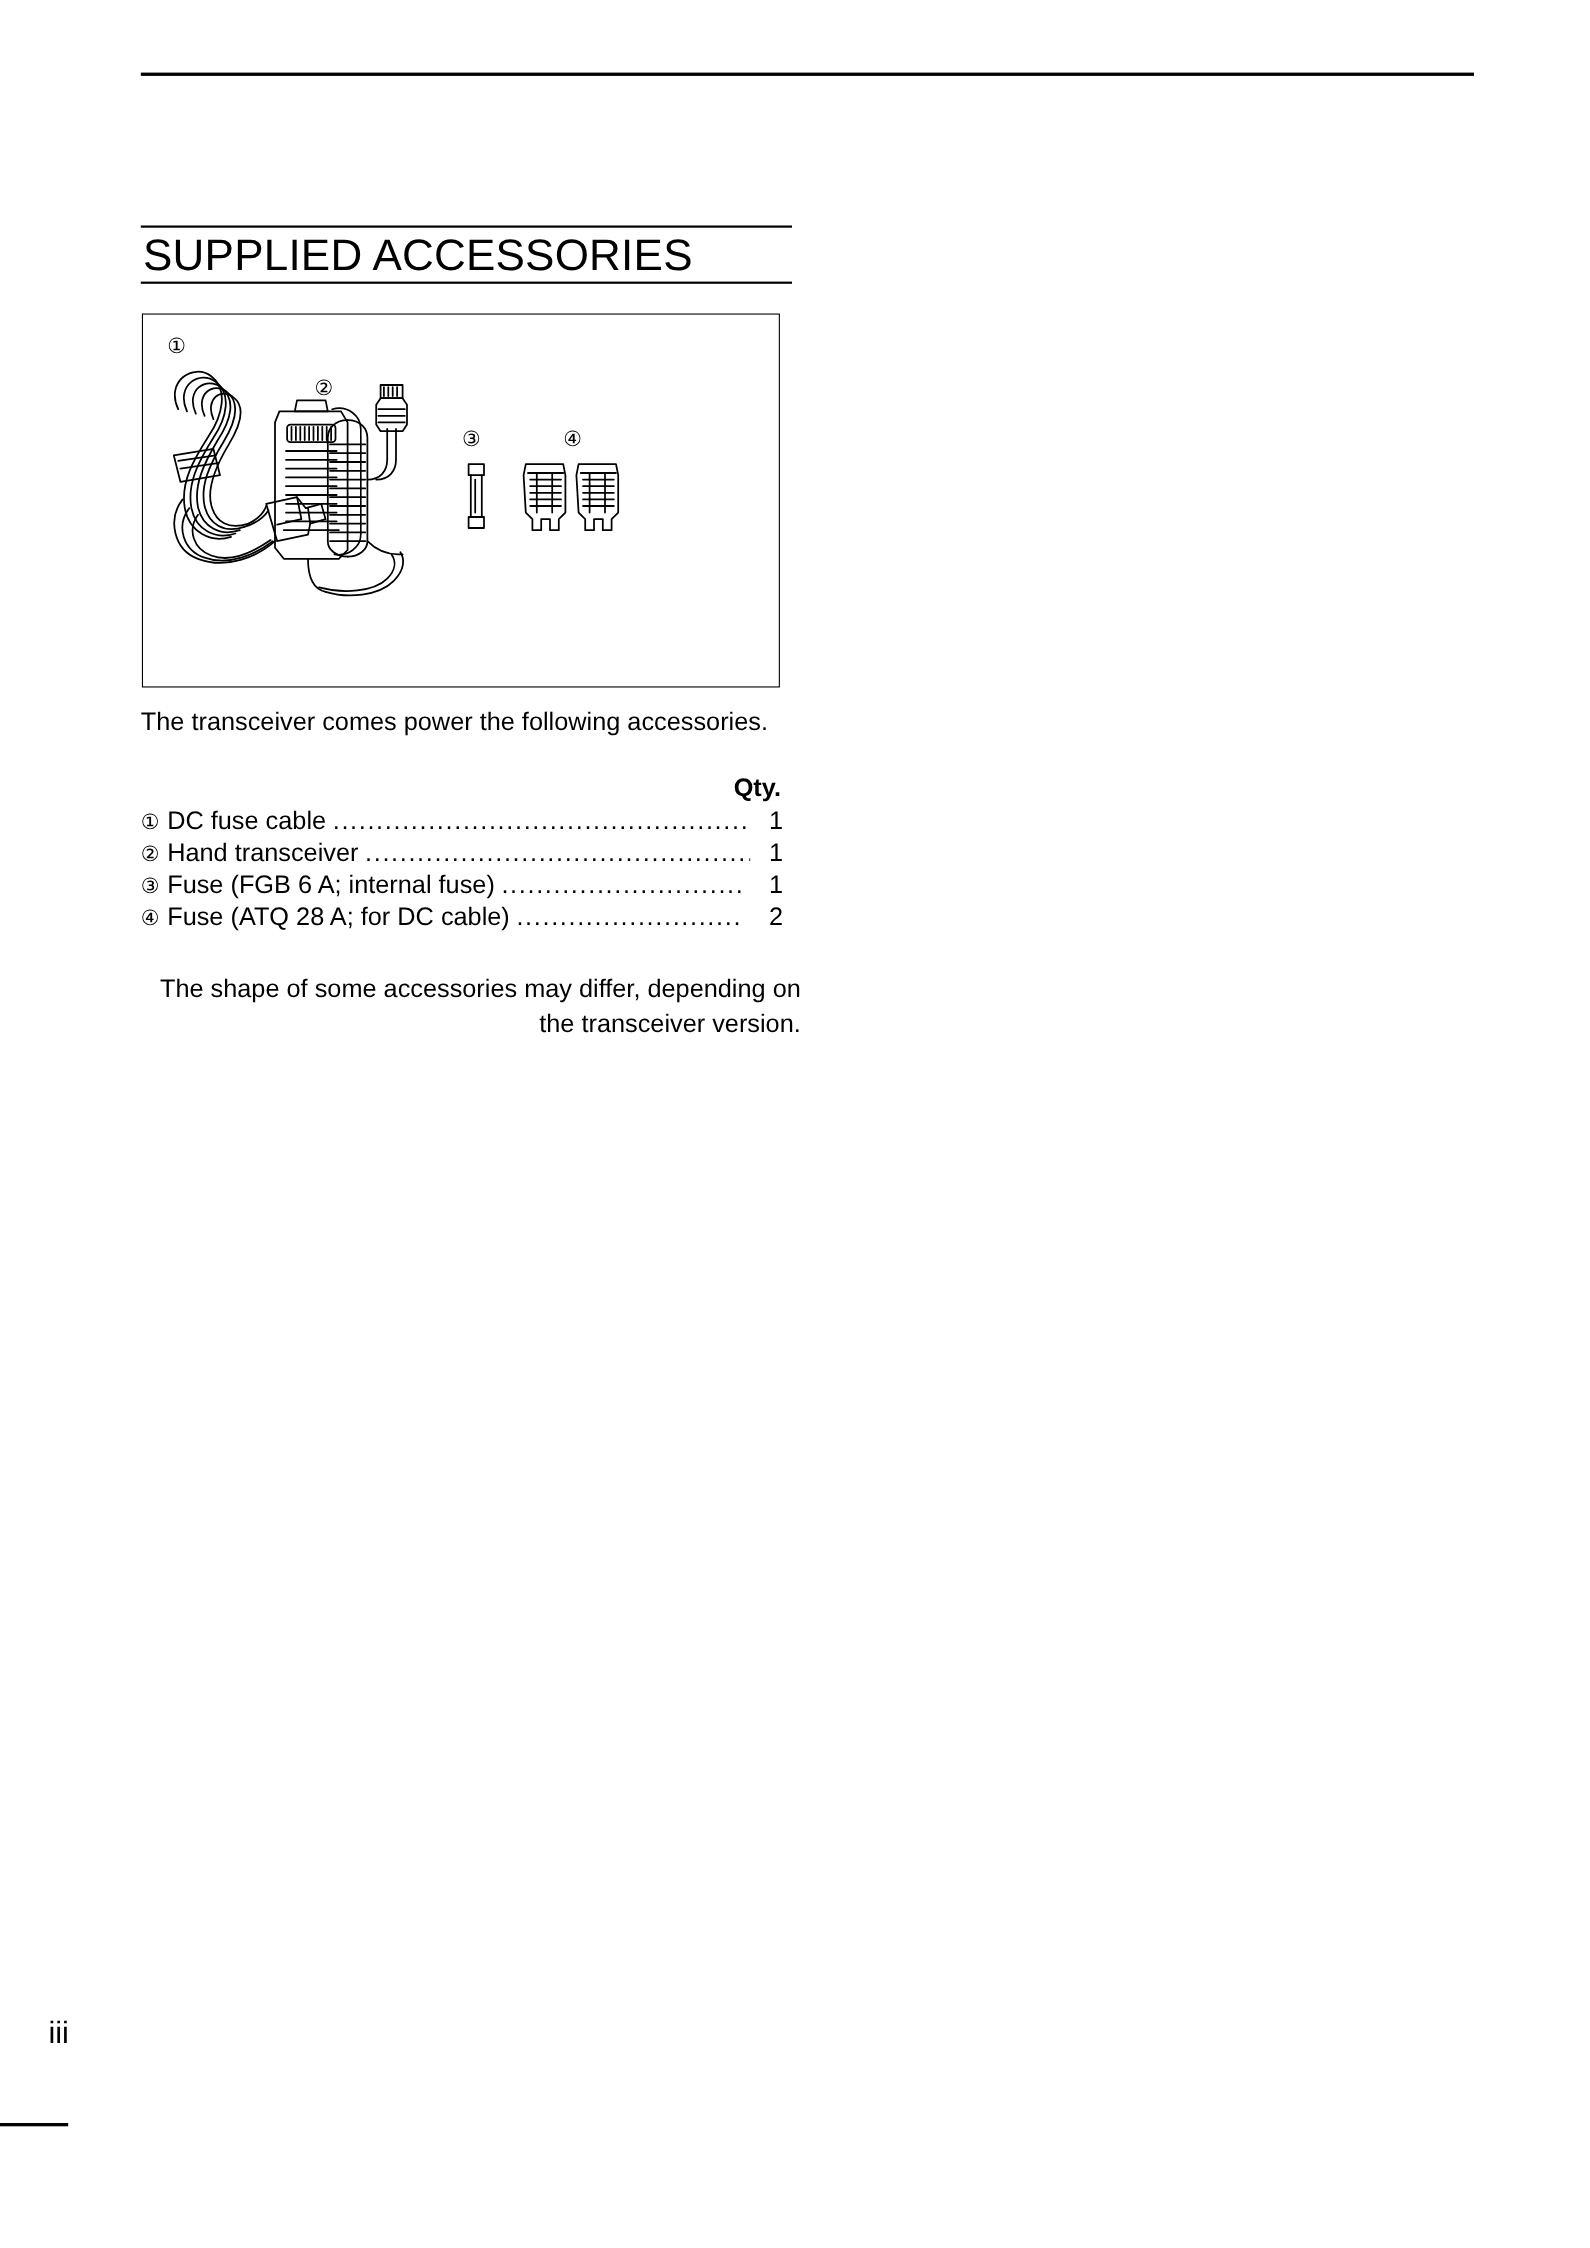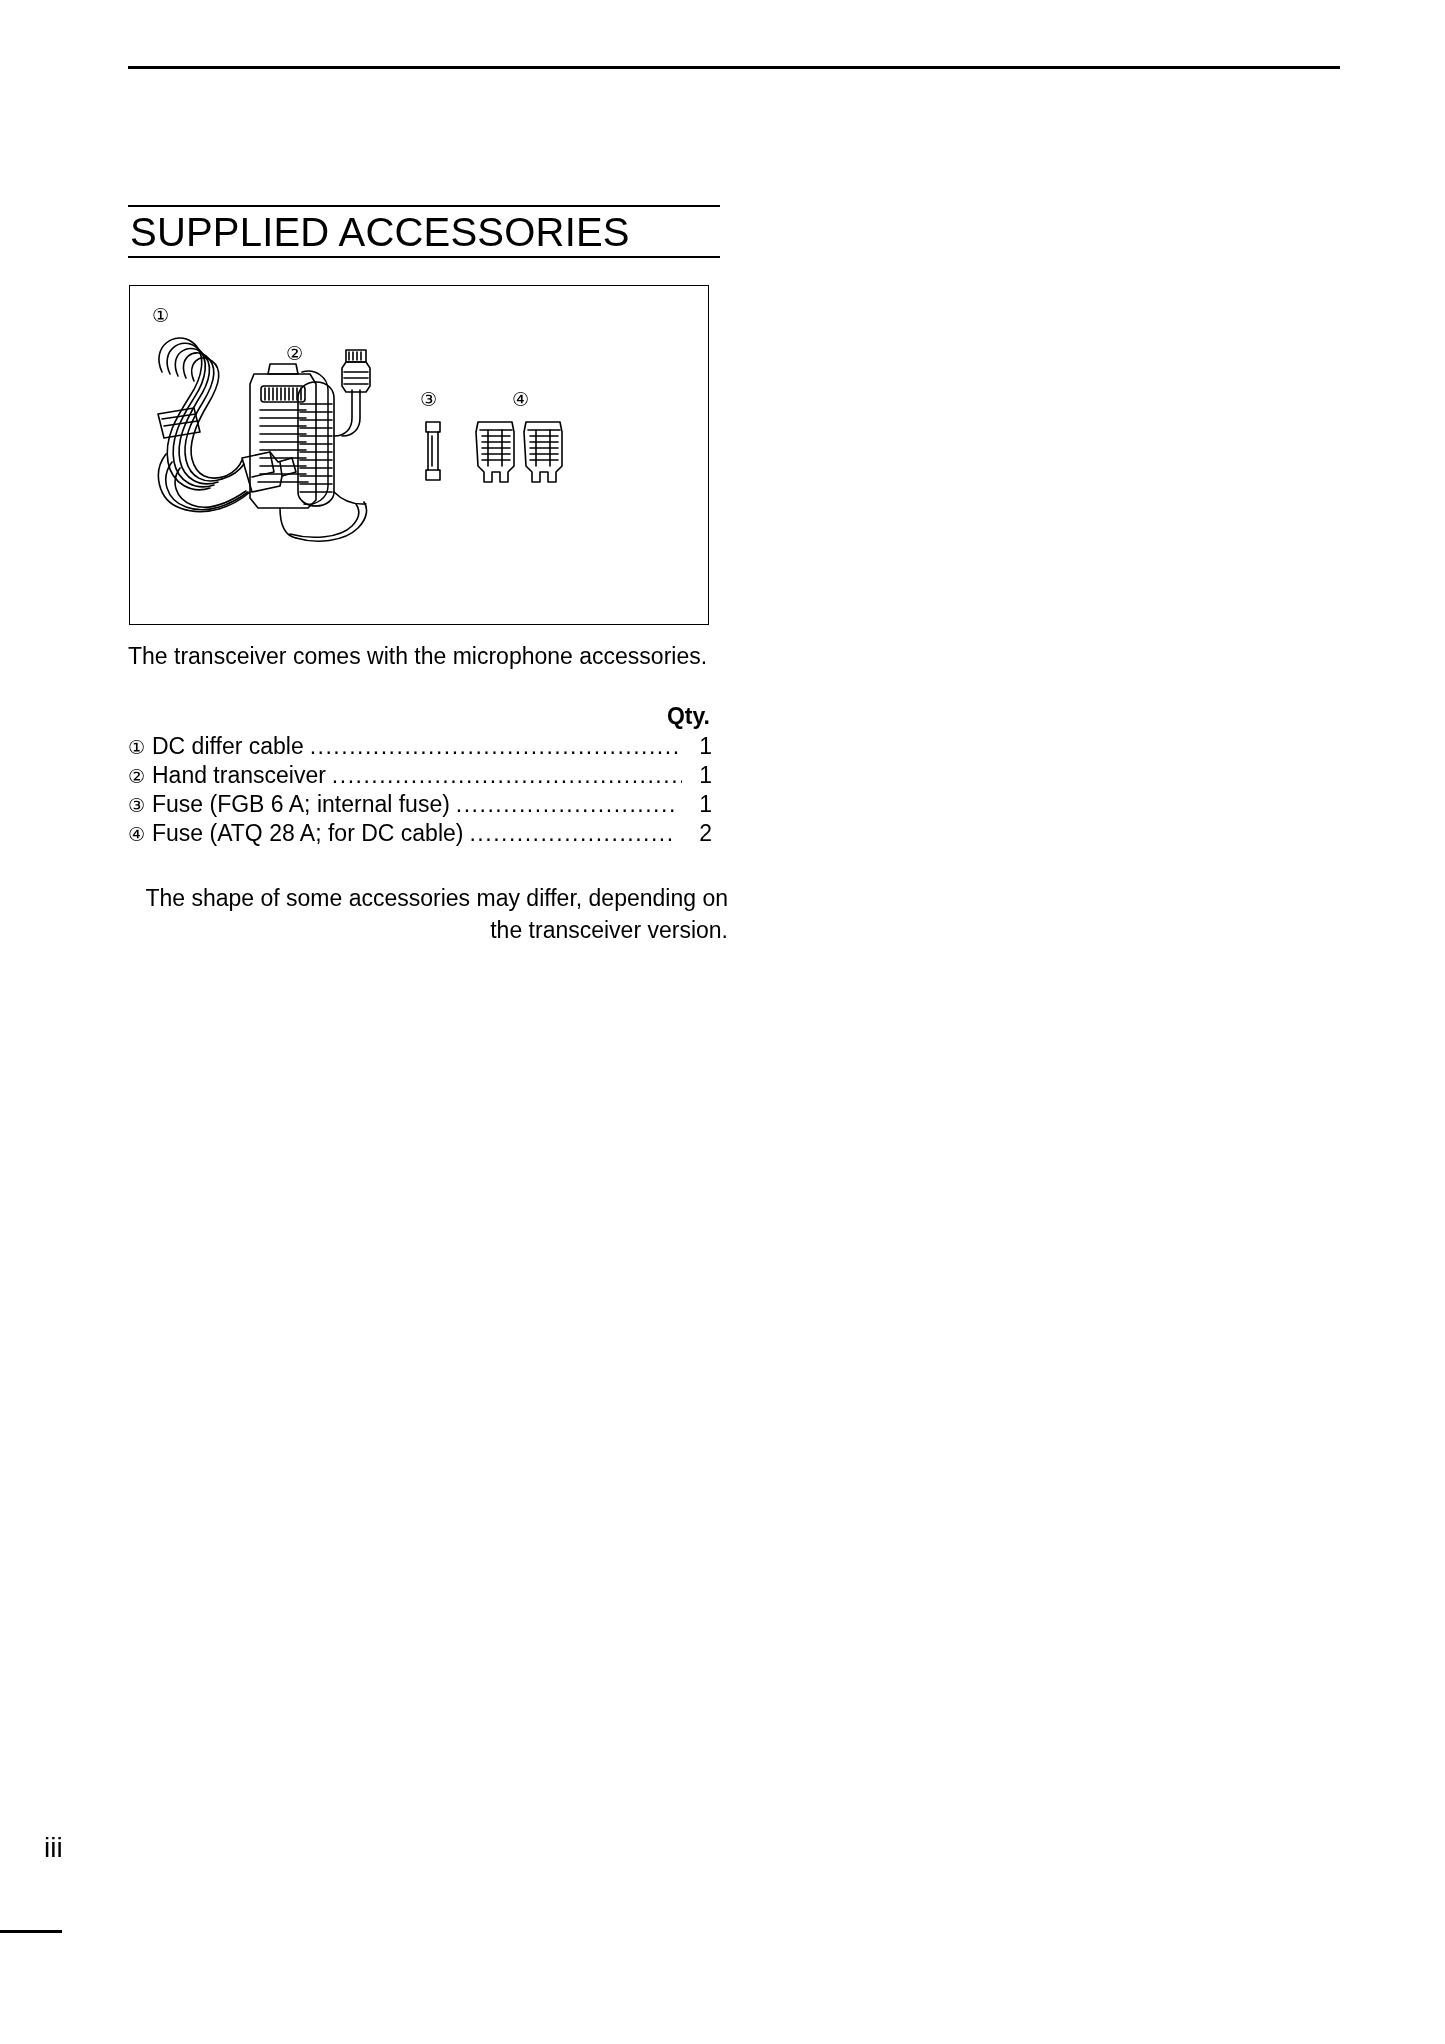--- a/index.html
+++ b/index.html
@@ -277,29 +277,29 @@
           <path d="M398 144 L 430 144"></path>
           <path d="M400 150 L 428 150 M400 156 L 428 156 M400 162 L 428 162 M400 168 L 428 168
                    M400 174 L 428 174"></path>
           <path d="M406 144 L 406 180 M420 144 L 420 180"></path>
         </g>
 
       </g>
     </svg>
   </div>
 
-  <div class="intro-text">The transceiver comes with the microphone accessories.</div>
+  <div class="intro-text">The transceiver comes power the following accessories.</div>
 
   <div class="qty-header">Qty.</div>
 
   <div class="acc-list">
 
     <div class="acc-row">
       <span class="acc-num">①</span>
-      <span class="acc-name">DC differ cable</span>
+      <span class="acc-name">DC fuse cable</span>
       <span class="acc-dots">...................................................</span>
       <span class="acc-qty">1</span>
     </div>
 
     <div class="acc-row">
       <span class="acc-num">②</span>
       <span class="acc-name">Hand transceiver</span>
       <span class="acc-dots">..............................................</span>
       <span class="acc-qty">1</span>
     </div>

